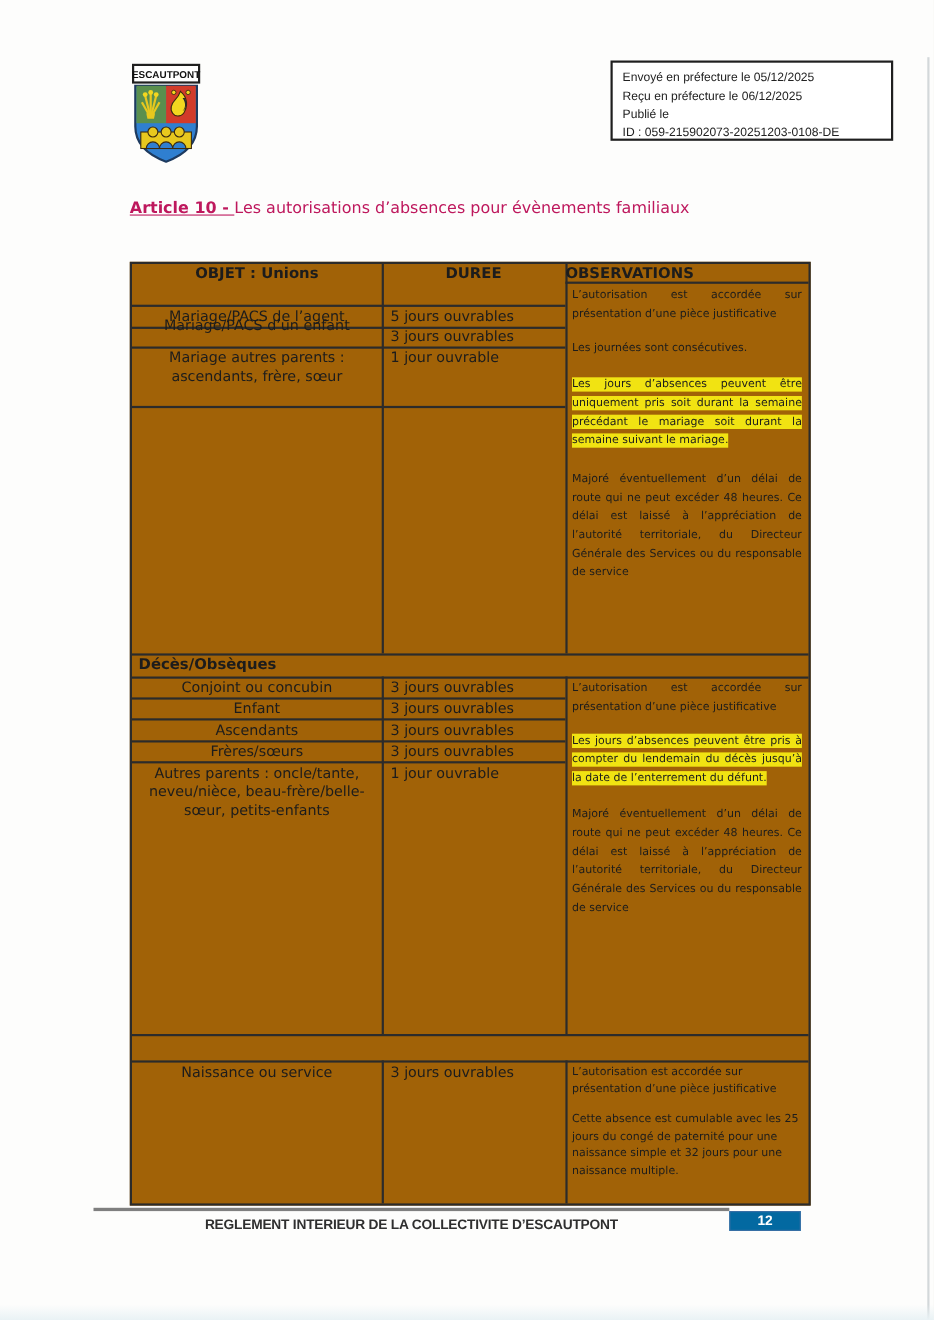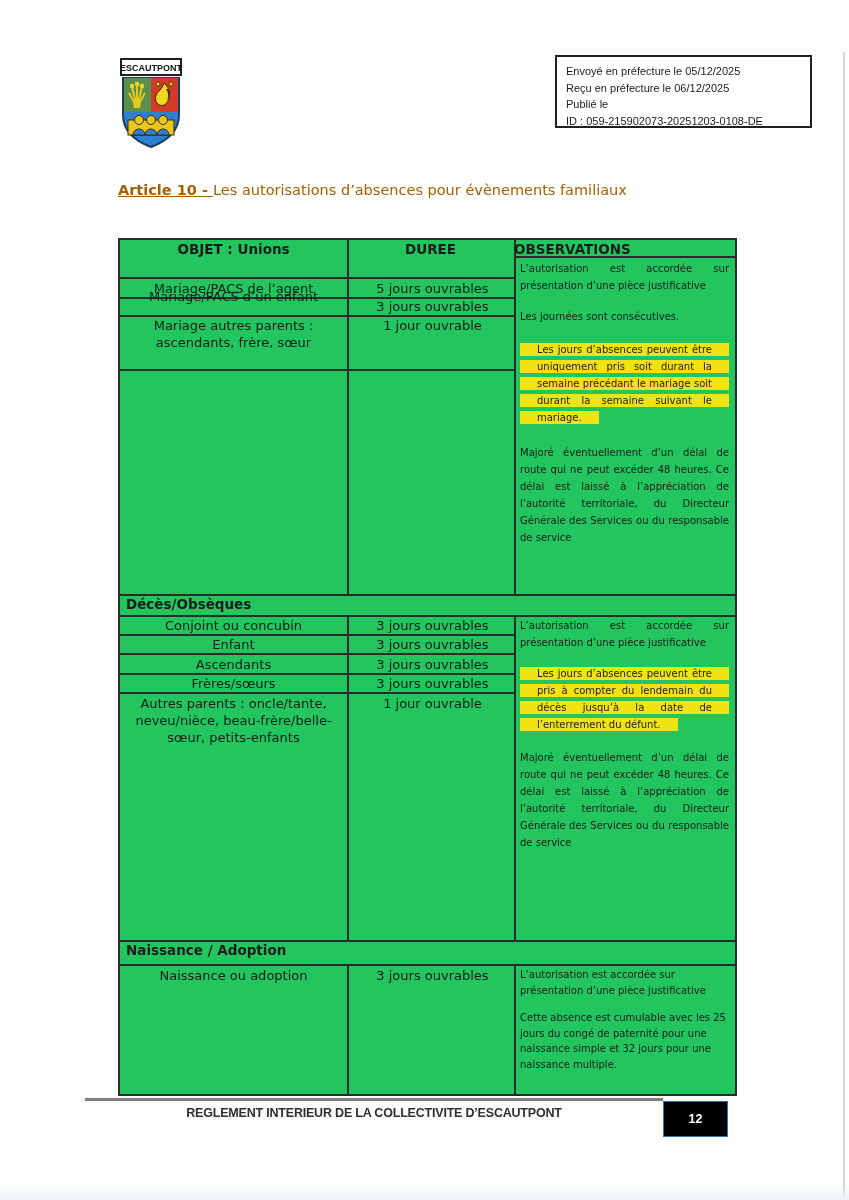--- a/index.html
+++ b/index.html
@@ -15,51 +15,51 @@
   
   .stamp{
     position:absolute;left:555px;top:55px;width:257px;height:73px;
     border:2px solid #1f1f1f;background:#fff;box-sizing:border-box;
     font-family:"Liberation Sans",sans-serif;font-size:11px;color:#222;
     padding:6px 0 0 9px;line-height:16.5px;
   }
   
   .logo{position:absolute;left:119px;top:57px;width:64px;height:90px;}
   
-  .title{position:absolute;left:118px;top:182px;width:620px;font-size:14.5px;color:#a16207;}
+  .title{position:absolute;left:118px;top:182px;width:620px;font-size:14.5px;color:#be185d;}
   .title .art{font-weight:bold;text-decoration:underline;}
   
   .doc-table{
     position:absolute;left:118px;top:238px;width:615px;height:854px;
-    border:2px solid #2b2b2b;box-sizing:content-box;background:#22c55e;
+    border:2px solid #2b2b2b;box-sizing:content-box;background:#a16207;
   }
   .vline,.hline{position:absolute;background:#2b2b2b;}
   .vline{width:2px;}
   .hline{height:2px;}
   .t-cell{position:absolute;font-size:13px;line-height:17px;color:#1c1c1c;}
   .c1{left:0;width:227px;text-align:center;}
-  .c2{left:235px;width:155px;text-align:center;}
+  .c2{left:235px;width:155px;text-align:left;}
   .hdr{font-weight:bold;font-size:13.5px;}
   .sect{left:6px;width:600px;font-weight:bold;font-size:13.5px;text-align:left;}
   .obs{left:400px;width:209px;font-size:10px;line-height:17px;text-align:justify;}
   .obs p{margin:0 0 14px 0;}
   .obs p.gap16{margin-bottom:16px;}
   .obs p.gap18{margin-bottom:18px;}
   .obs-left{text-align:left;line-height:15.5px;}
   .obs-left p{margin:0 0 12px 0;}
-  .hl{background:#f1e312;padding:1px 17px;-webkit-box-decoration-break:clone;box-decoration-break:clone;}
+  .hl{background:#f1e312;padding:1px 0;-webkit-box-decoration-break:clone;box-decoration-break:clone;}
   
   .footer-line{position:absolute;left:85px;top:1098px;width:578px;height:3px;background:#7f7f7f;}
   .footer-title{
     position:absolute;left:85px;top:1106px;width:578px;text-align:center;
     font-family:"Liberation Sans",sans-serif;font-weight:bold;font-size:12.5px;color:#2f2f2f;letter-spacing:-0.2px;
   }
   .page-num{
-    position:absolute;left:663px;top:1101px;width:65px;height:36px;
-    background:#000000;border:1px solid #3a6ea5;box-sizing:border-box;
+    position:absolute;left:663px;top:1101px;width:65px;height:18px;
+    background:#0369a1;border:1px solid #3a6ea5;box-sizing:border-box;
     color:#fff;font-family:"Liberation Sans",sans-serif;font-weight:bold;font-size:12.5px;
     display:flex;align-items:center;justify-content:center;
   }
 </style>
 </head>
 <body>
 
 <div class="page">
 
   <div class="logo">
@@ -163,22 +163,21 @@
     <div class="t-cell c2" style="top:435px;">3 jours ouvrables</div>
     <div class="t-cell c1" style="top:455px;">Autres parents : oncle/tante, neveu/nièce, beau-frère/belle-sœur, petits-enfants</div>
     <div class="t-cell c2" style="top:455px;">1 jour ouvrable</div>
 
     <div class="t-cell obs" style="top:377px;">
       <p>L’autorisation est accordée sur présentation d’une pièce justificative</p>
       <p class="gap16"><span class="hl">Les jours d’absences peuvent être pris à compter du lendemain du décès jusqu’à la date de l’enterrement du défunt.</span></p>
       <p>Majoré éventuellement d’un délai de route qui ne peut excéder 48 heures. Ce délai est laissé à l’appréciation de l’autorité territoriale, du Directeur Générale des Services ou du responsable de service</p>
     </div>
 
-    <div class="t-cell sect" style="top:702px;">Naissance / Adoption</div>
-    <div class="t-cell c1" style="top:727px;">Naissance ou adoption</div>
+    <div class="t-cell c1" style="top:727px;">Naissance ou service</div>
     <div class="t-cell c2" style="top:727px;">3 jours ouvrables</div>
 
     <div class="t-cell obs obs-left" style="top:727px;">
       <p>L’autorisation est accordée sur présentation d’une pièce justificative</p>
       <p>Cette absence est cumulable avec les 25 jours du congé de paternité pour une naissance simple et 32 jours pour une naissance multiple.</p>
     </div>
 
   </div>
 
   <div class="footer-line"></div>

